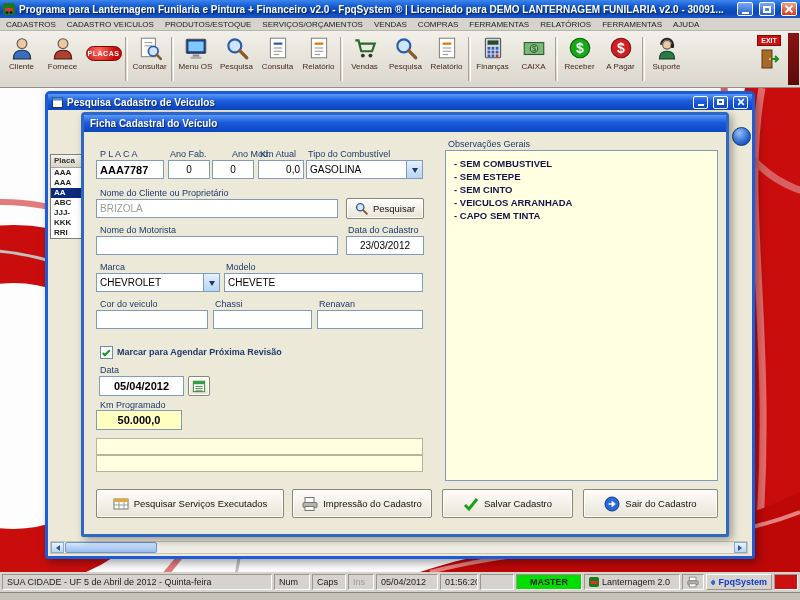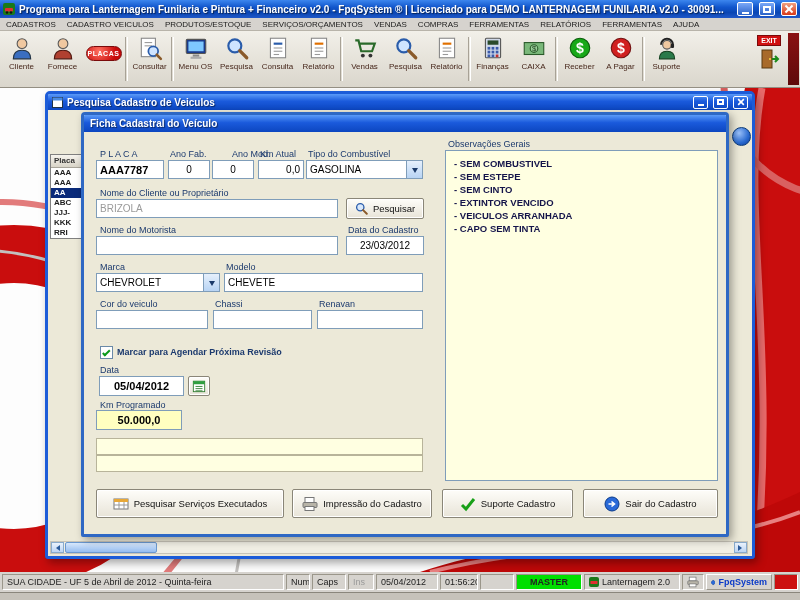--- a/index.html
+++ b/index.html
@@ -434,21 +434,20 @@
           <input class="fld bold center yellow" style="left: 12px; top: 278px; width: 86px; height: 20px;" value="50.000,0">
 
           <div class="notefld" style="left:12px;top:306px;width:327px"></div>
           <div class="notefld" style="left:12px;top:323px;width:327px"></div>
 
           <span class="lbl" style="left:364px;top:7px">Observações Gerais</span>
           <div class="memo">
             <div>- SEM COMBUSTIVEL</div>
             <div>- SEM ESTEPE</div>
             <div>- SEM CINTO</div>
-            <div>- EXTINTOR VENCIDO</div>
             <div>- VEICULOS ARRANHADA</div>
             <div>- CAPO SEM TINTA</div>
           </div>
 
           <div class="btn" style="left:12px;top:357px;width:188px;height:29px">
             <svg width="16" height="16" viewBox="0 0 16 16">
                 <rect x="1" y="3" width="14" height="10" fill="#fff" stroke="#777"></rect>
                 <rect x="1" y="3" width="14" height="3" fill="#E8A838"></rect>
                 <line x1="1" y1="9" x2="15" y2="9" stroke="#999"></line>
                 <line x1="6" y1="6" x2="6" y2="13" stroke="#999"></line>
@@ -461,40 +460,40 @@
                 <rect x="3" y="1.5" width="9" height="5" fill="#fff" stroke="#777"></rect>
                 <rect x="1" y="6.5" width="14" height="5" rx="1" fill="#b8b4a8" stroke="#777"></rect>
                 <rect x="3" y="10.5" width="9" height="4" fill="#fff" stroke="#777"></rect>
               </svg>
             <span>Impressão do Cadastro</span>
           </div>
           <div class="btn" style="left:358px;top:357px;width:131px;height:29px">
             <svg width="16" height="16" viewBox="0 0 16 16">
                 <path d="M2 9 L6 13 L14 3" stroke="#18A018" stroke-width="3" fill="none"></path>
               </svg>
-            <span>Suporte Cadastro</span>
+            <span>Salvar Cadastro</span>
           </div>
           <div class="btn" style="left:499px;top:357px;width:135px;height:29px">
             <svg width="16" height="16" viewBox="0 0 16 16">
                 <circle cx="8" cy="8" r="7" fill="#2A6AD8" stroke="#0A3A8A"></circle>
                 <path d="M4.5 8 h5 M7.5 5.5 L10.5 8 L7.5 10.5" stroke="#fff" stroke-width="1.6" fill="none"></path>
               </svg>
             <span>Sair do Cadastro</span>
           </div>
 
         </div>
       </div>
 
     </div>
   </div>
 </div>
 
 <div class="statusbar">
   <span class="cell grow">SUA CIDADE - UF  5 de Abril de 2012 - Quinta-feira</span>
-  <span class="cell" style="width:24px">Num</span>
+  <span class="cell" style="width:36px">Num</span>
   <span class="cell" style="width:34px">Caps</span>
   <span class="cell gray-text" style="width:26px">Ins</span>
   <span class="cell" style="width:62px">05/04/2012</span>
   <span class="cell" style="width:38px">01:56:20</span>
   <span class="cell" style="width:34px"></span>
   <span class="cell master" style="width:66px">MASTER</span>
   <span class="cell" style="width:96px">
     <svg width="10" height="10" viewBox="0 0 10 10">
         <rect width="10" height="10" rx="2" fill="#1a7a1a"></rect>
         <rect x="1.5" y="4" width="7" height="3" fill="#e03030"></rect>

